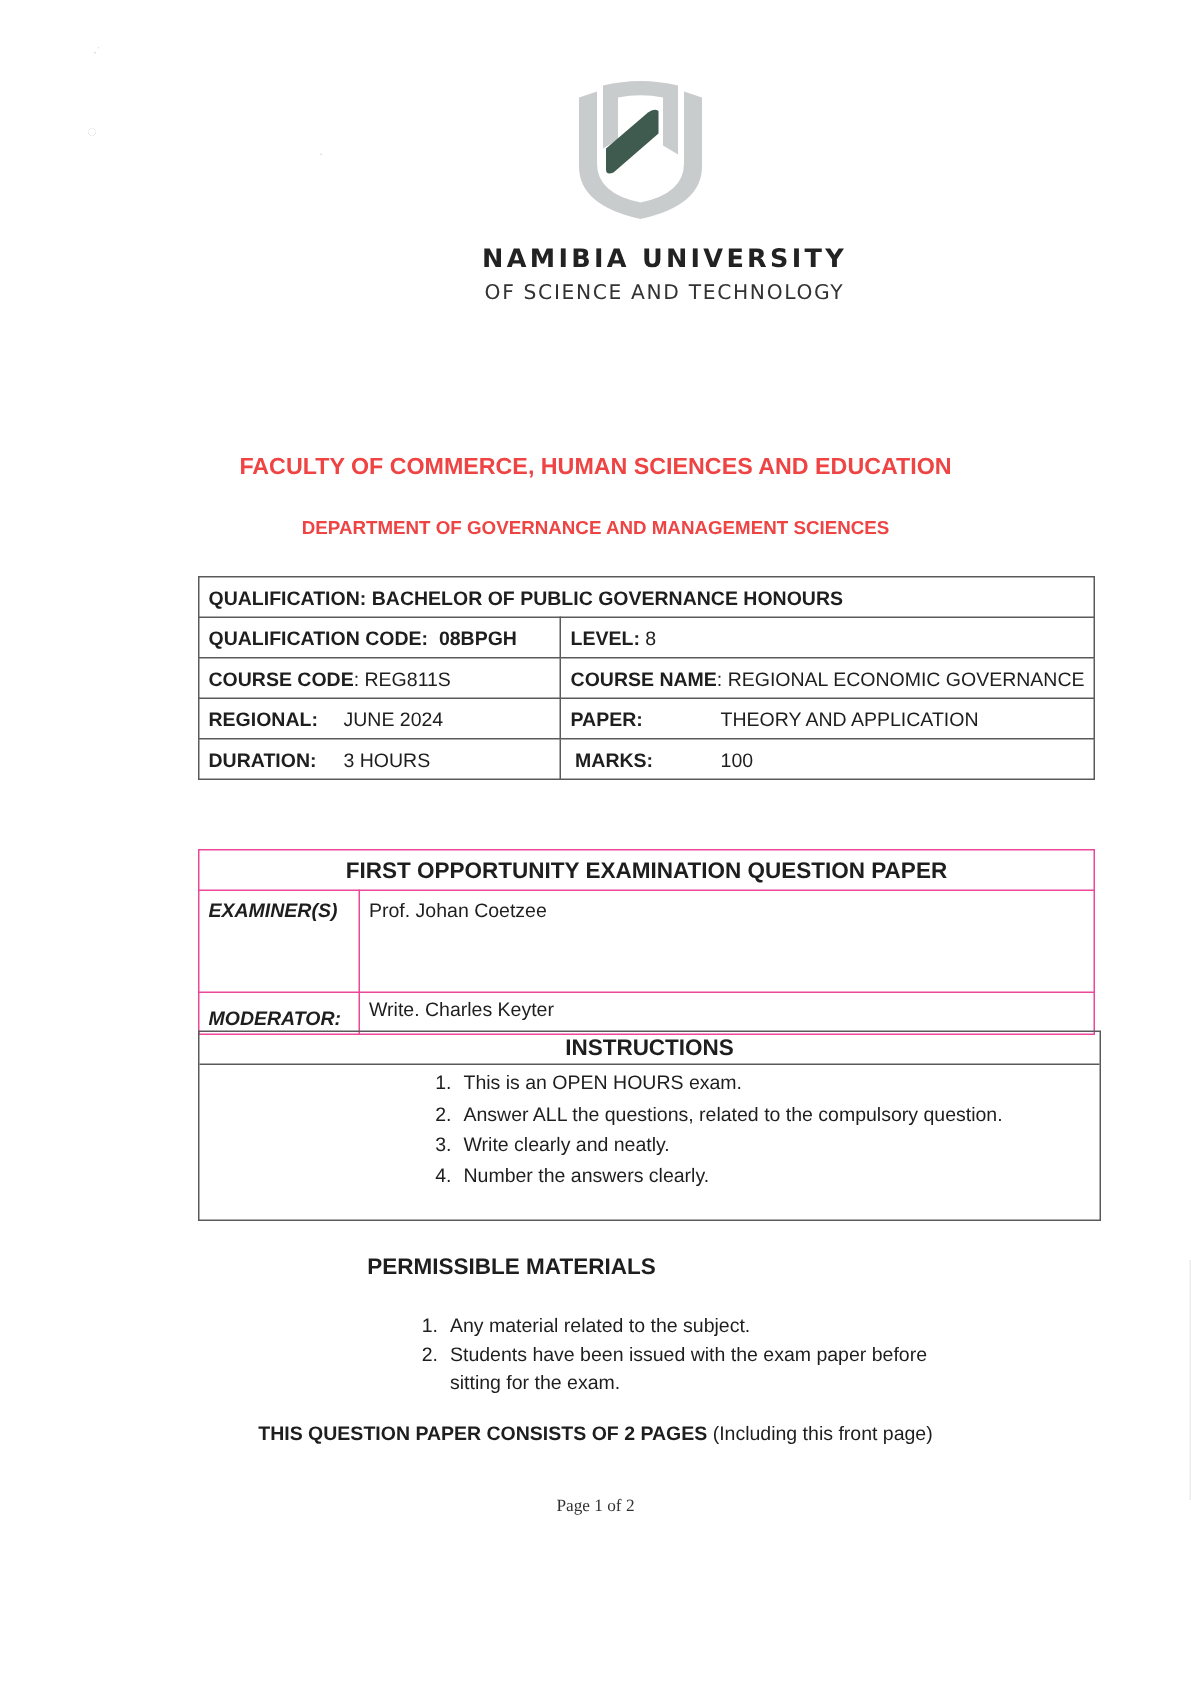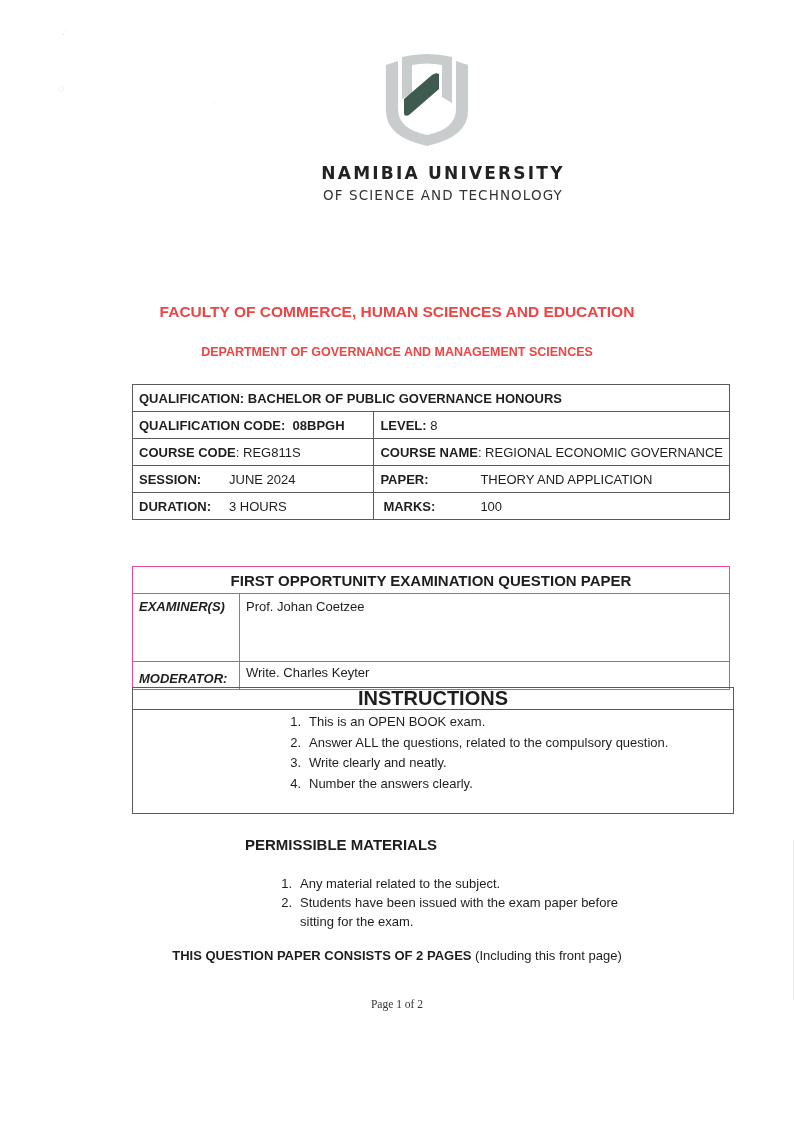--- a/index.html
+++ b/index.html
@@ -55,21 +55,21 @@
   .moderator-row td { height: 24px; }
   .moderator-row .exam-label { vertical-align: bottom; padding-bottom: 3px; }
   .moderator-row .val { padding-top: 3px; }
 
   
   .instr-box {
     position: absolute; left: 132px; top: 687px; width: 602px; height: 127px;
     border: 1px solid #5a5a5a; box-sizing: border-box;
   }
   .instr-title {
-    height: 21px; line-height: 21px; text-align: center; font-weight: bold; font-size: 20px;
+    height: 21px; line-height: 21px; text-align: center; font-weight: bold; font-size: 15px;
     border-bottom: 1px solid #5a5a5a;
   }
   .instr-list { position: absolute; left: 144px; top: 24px; font-size: 13px; }
   .list-item { height: 20.5px; line-height: 20px; display: flex; }
   .num { width: 24px; text-align: right; padding-right: 8px; }
 
   .perm-title { position: absolute; left: 0; width: 682px; text-align: center; top: 836px; font-size: 15px; font-weight: bold; }
   .perm-list { position: absolute; left: 268px; top: 874px; font-size: 13px; }
   .perm-list .list-item { height: 19px; line-height: 19px; }
   .perm-list .cont { padding-left: 32px; height: 19px; line-height: 19px; }
@@ -113,21 +113,21 @@
     <td>
       <span class="b">LEVEL:</span>
       <span>8</span>
     </td>
   </tr>
   <tr>
     <td><span class="b">COURSE CODE</span><span>: REG811S</span></td>
     <td><span class="b">COURSE NAME</span><span>: REGIONAL ECONOMIC GOVERNANCE</span></td>
   </tr>
   <tr>
-    <td><span class="lbl w90">SESSION:</span><span>JUNE 2024</span></td>
+    <td><span class="lbl w90">REGIONAL:</span><span>JUNE 2024</span></td>
     <td><span class="lbl w100">PAPER:</span><span>THEORY AND APPLICATION</span></td>
   </tr>
   <tr>
     <td><span class="lbl w90">DURATION:</span><span>3 HOURS</span></td>
     <td><span class="lbl w100" style="padding-left:3px;width:97px;">MARKS:</span><span>100</span></td>
   </tr>
 </tbody>
   </table>
 
 <table class="exam-box">
@@ -144,21 +144,21 @@
     <td class="val">Write. Charles Keyter</td>
   </tr>
 </tbody>
   </table>
 
 <div class="instr-box">
   <div class="instr-title">INSTRUCTIONS</div>
   <div class="instr-list">
     <div class="list-item">
       <span class="num">1.</span>
-      <span>This is an OPEN BOOK exam.</span>
+      <span>This is an OPEN HOURS exam.</span>
     </div>
     <div class="list-item">
       <span class="num">2.</span>
       <span>Answer ALL the questions, related to the compulsory question.</span>
     </div>
     <div class="list-item">
       <span class="num">3.</span>
       <span>Write clearly and neatly.</span>
     </div>
     <div class="list-item">

